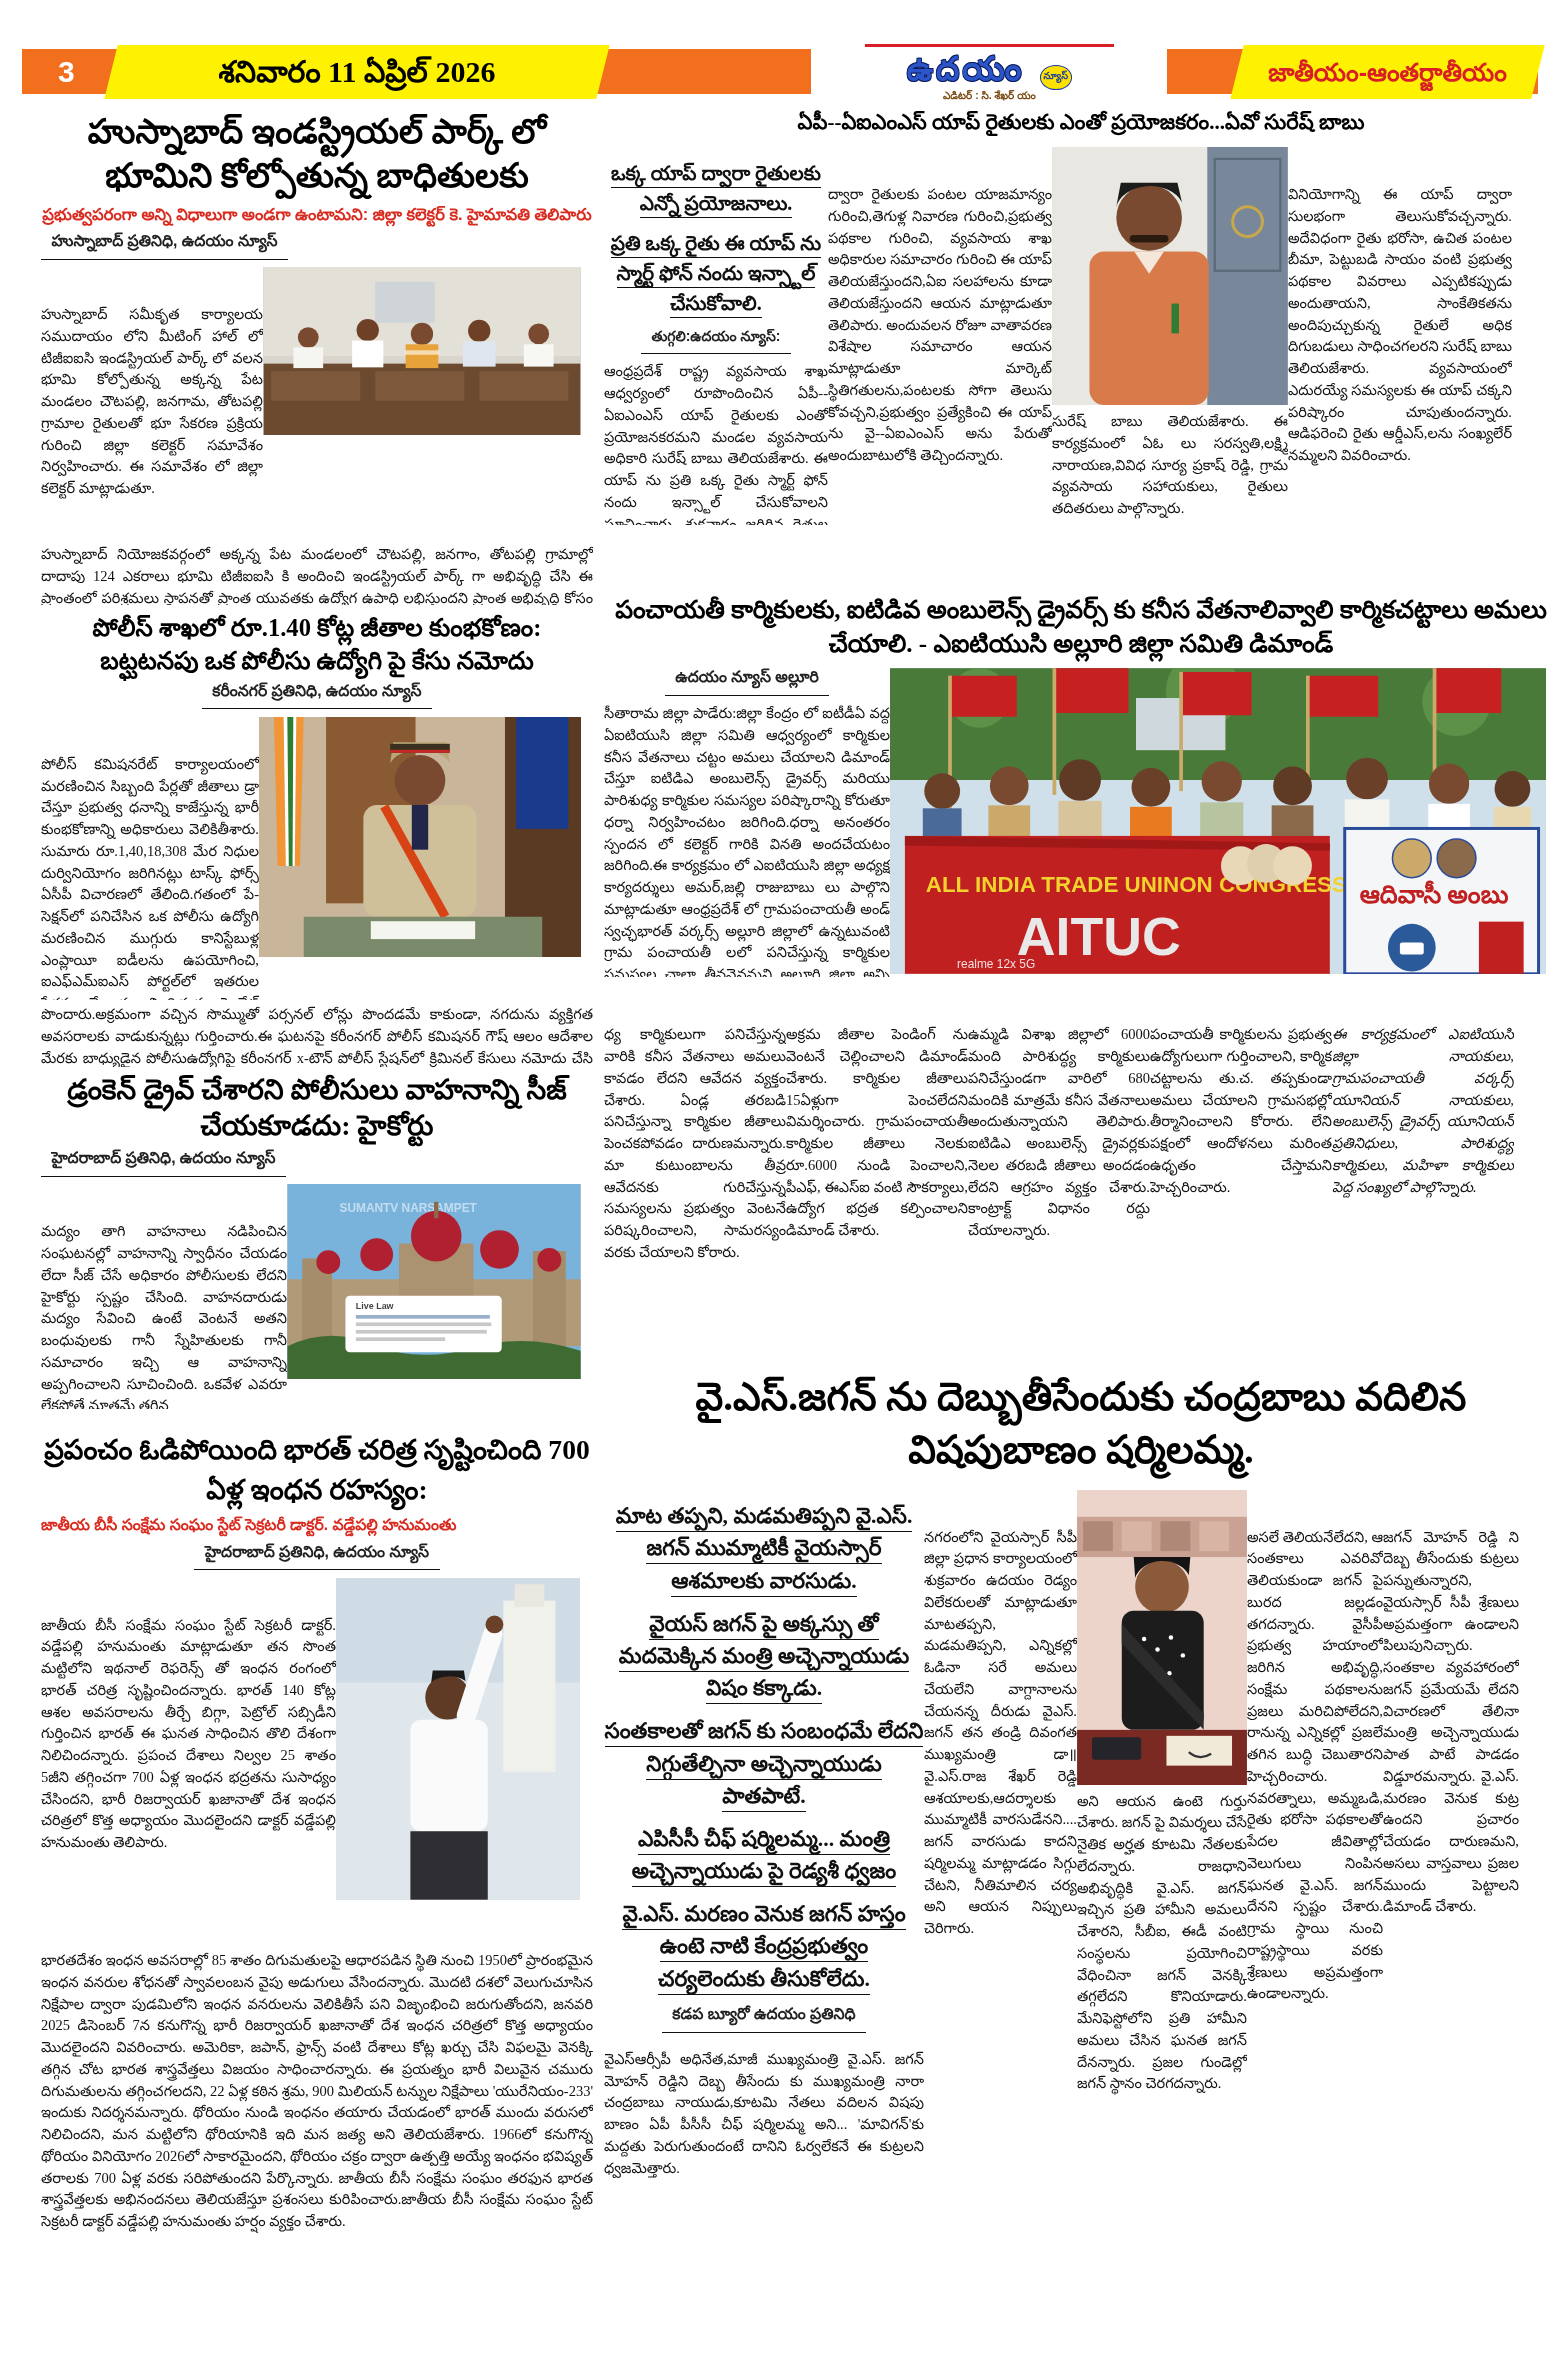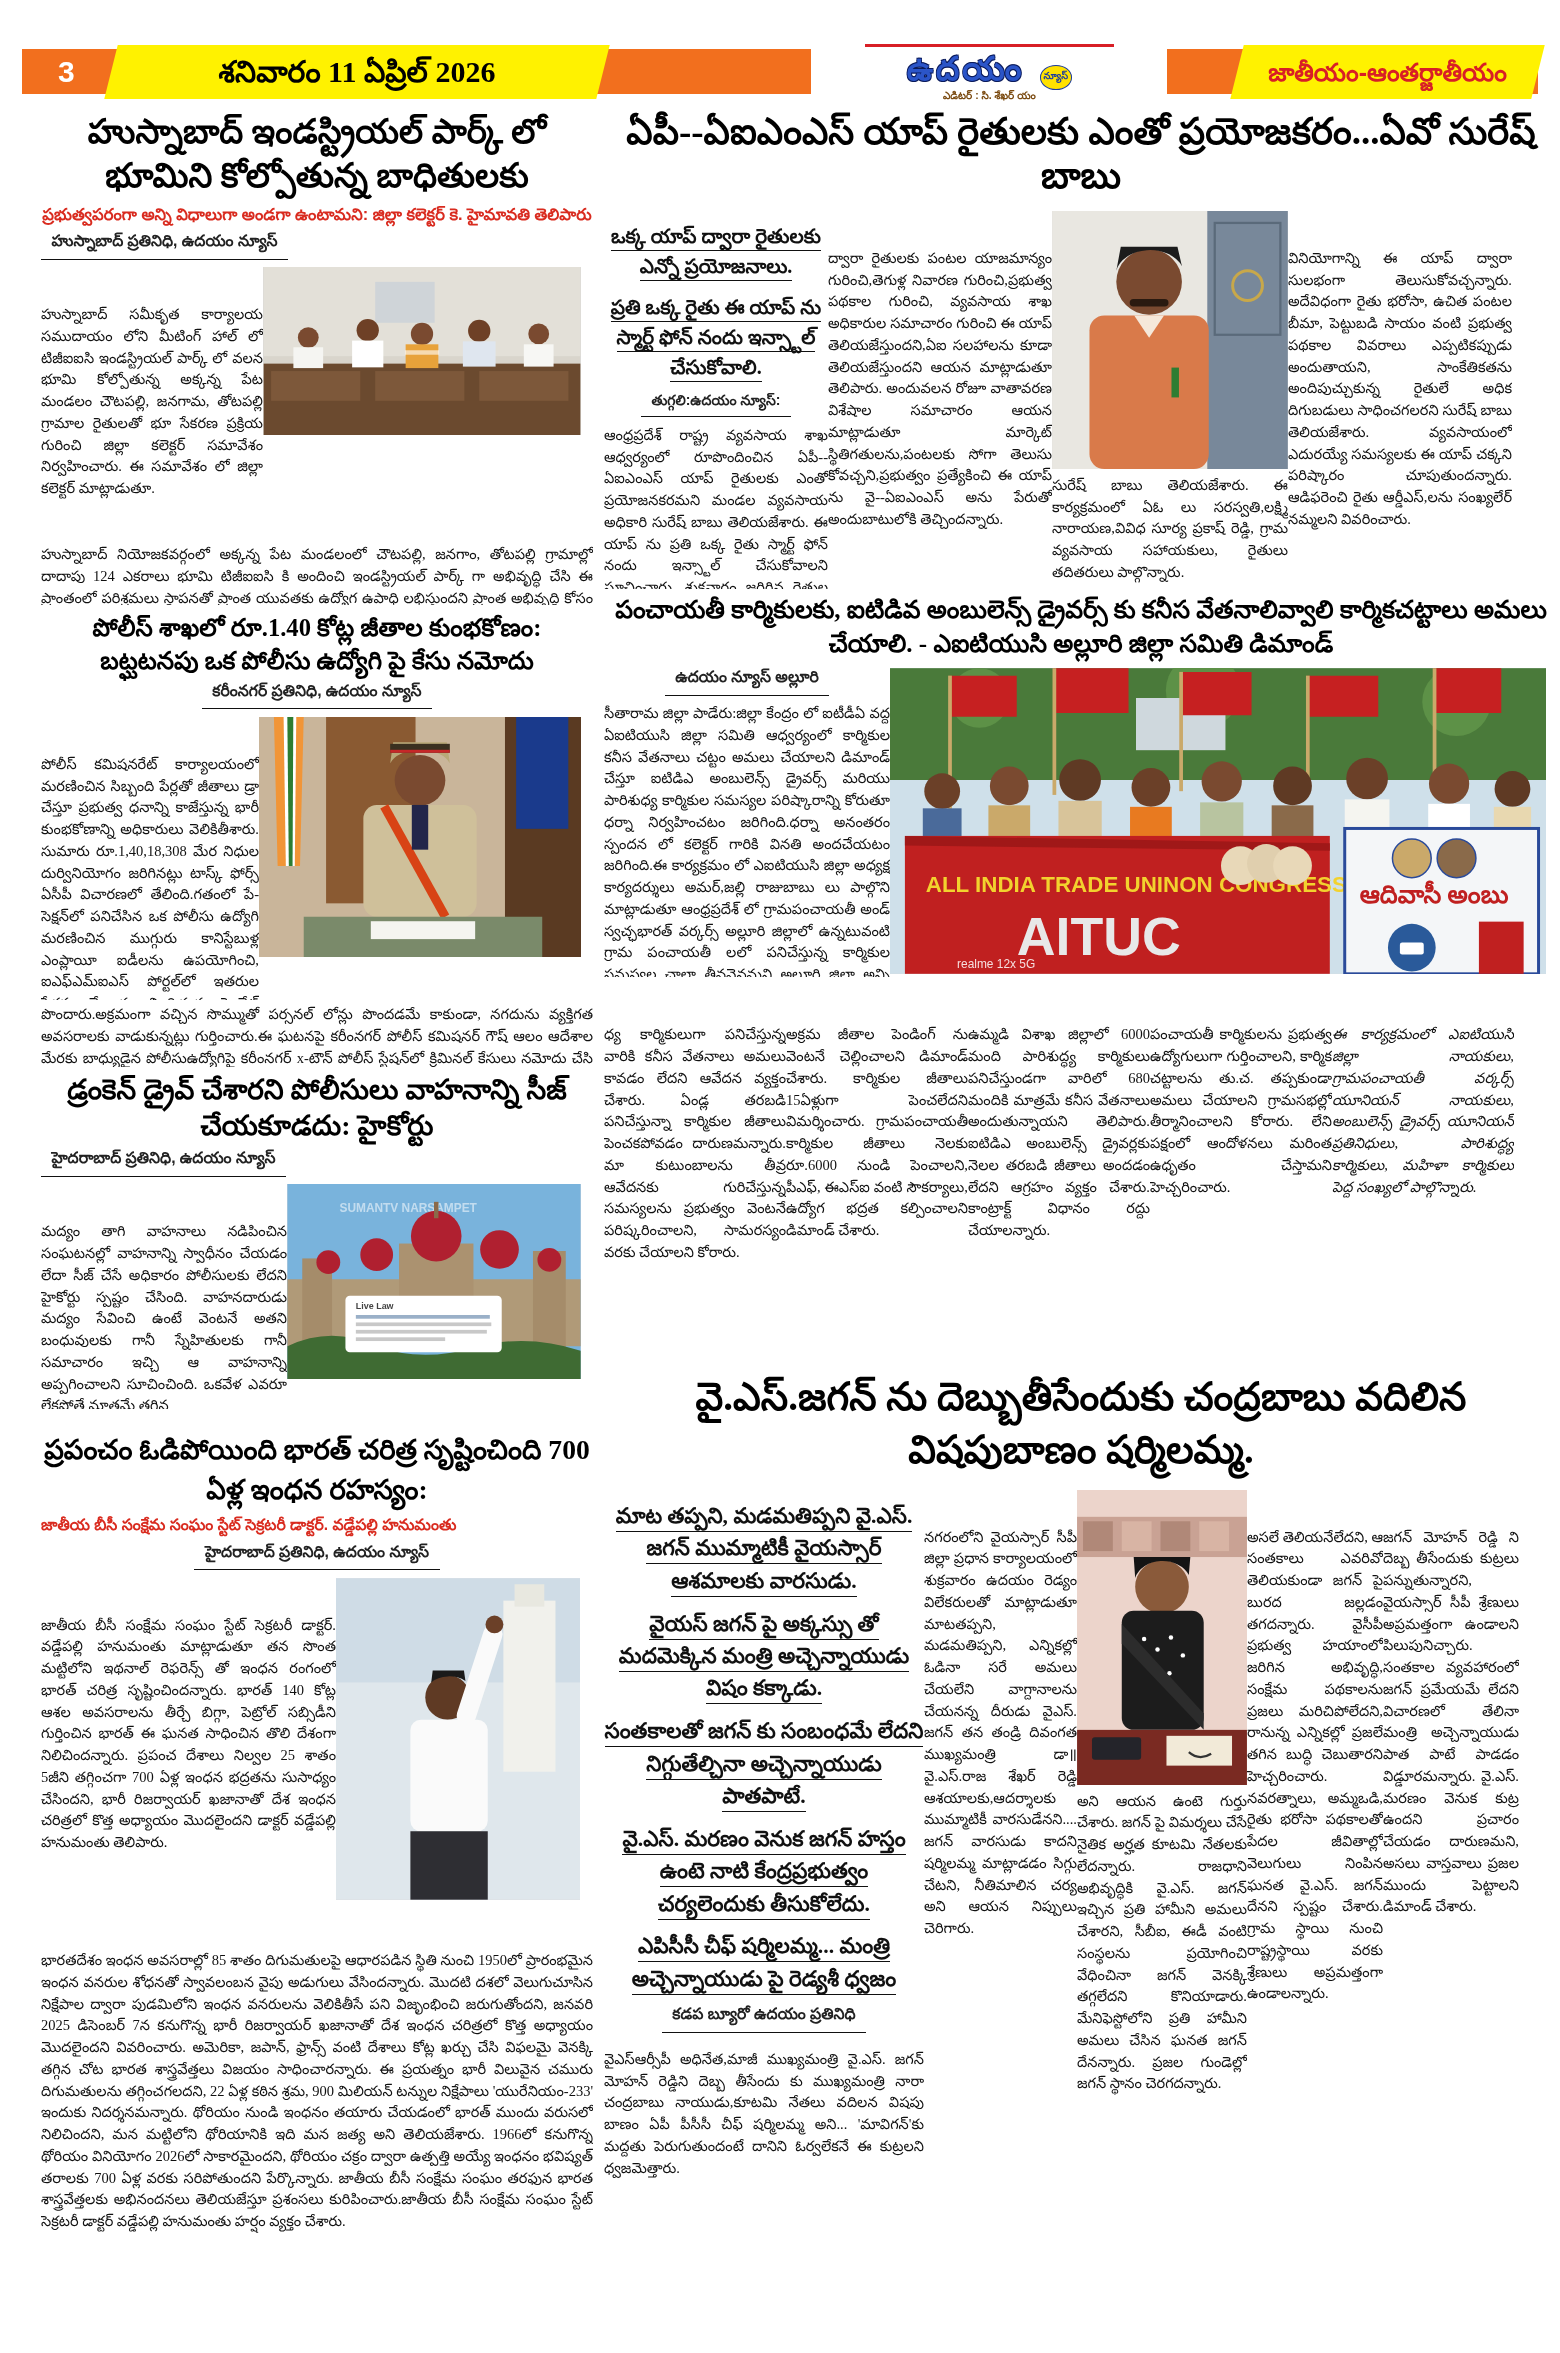--- a/index.html
+++ b/index.html
@@ -172,21 +172,21 @@
           <rect x="180" y="60" width="26" height="140" rx="12" fill="#fafafa" transform="rotate(18 193 130)"></rect>
           <circle cx="213" cy="62" r="12" fill="#6b4028"></circle>
           <rect x="100" y="340" width="104" height="92" fill="#2e2e33"></rect>
         </svg>
       </div>
     </div>
     <div class="body" style="height:417px;margin-top:7.5px;">భారతదేశం ఇంధన అవసరాల్లో 85 శాతం దిగుమతులపై ఆధారపడిన స్థితి నుంచి 1950లో ప్రారంభమైన ఇంధన వనరుల శోధనతో స్వావలంబన వైపు అడుగులు వేసిందన్నారు. మొదటి దశలో వెలుగుచూసిన నిక్షేపాల ద్వారా పుడమిలోని ఇంధన వనరులను వెలికితీసే పని విజృంభించి జరుగుతోందని, జనవరి 2025 డిసెంబర్ 7న కనుగొన్న భారీ రిజర్వాయర్ ఖజానాతో దేశ ఇంధన చరిత్రలో కొత్త అధ్యాయం మొదలైందని వివరించారు. అమెరికా, జపాన్, ఫ్రాన్స్ వంటి దేశాలు కోట్ల ఖర్చు చేసి విఫలమై వెనక్కి తగ్గిన చోట భారత శాస్త్రవేత్తలు విజయం సాధించారన్నారు. ఈ ప్రయత్నం భారీ విలువైన చమురు దిగుమతులను తగ్గించగలదని, 22 ఏళ్ల కఠిన శ్రమ, 900 మిలియన్ టన్నుల నిక్షేపాలు 'యురేనియం-233' ఇందుకు నిదర్శనమన్నారు. థోరియం నుండి ఇంధనం తయారు చేయడంలో భారత్ ముందు వరుసలో నిలిచిందని, మన మట్టిలోని థోరియానికి ఇది మన జత్య అని తెలియజేశారు. 1966లో కనుగొన్న థోరియం వినియోగం 2026లో సాకారమైందని, థోరియం చక్రం ద్వారా ఉత్పత్తి అయ్యే ఇంధనం భవిష్యత్ తరాలకు 700 ఏళ్ల వరకు సరిపోతుందని పేర్కొన్నారు. జాతీయ బీసీ సంక్షేమ సంఘం తరఫున భారత శాస్త్రవేత్తలకు అభినందనలు తెలియజేస్తూ ప్రశంసలు కురిపించారు.జాతీయ బీసీ సంక్షేమ సంఘం స్టేట్ సెక్రటరీ డాక్టర్ వడ్డేపల్లి హనుమంతు హర్షం వ్యక్తం చేశారు.</div>
   </section>
 
   <section class="article" style="left:604px;top:110px;width:954px;height:480px;">
-    <div class="hl" style="font-size:37px;line-height:1.2;">ఏపీ--ఏఐఎంఎస్ యాప్ రైతులకు ఎంతో ప్రయోజకరం...ఏవో సురేష్ బాబు</div>
+    <div class="hl" style="font-size:21px;line-height:1.2;">ఏపీ--ఏఐఎంఎస్ యాప్ రైతులకు ఎంతో ప్రయోజకరం...ఏవో సురేష్ బాబు</div>
     <div class="row" style="margin-top:12px;">
       <div class="col" style="width:224px;">
         <div class="usubwrap"><span class="usub">ఒక్క యాప్ ద్వారా రైతులకు ఎన్నో ప్రయోజనాలు.</span></div>
         <div class="usubwrap"><span class="usub">ప్రతి ఒక్క రైతు ఈ యాప్ ను స్మార్ట్ ఫోన్ నందు ఇన్స్టాల్ చేసుకోవాలి.</span></div>
         <div style="text-align:center;"><span class="byline" style="font-size:14px;">తుగ్గలి:ఉదయం న్యూస్:</span></div>
         <div class="body" style="height:164px;margin-top:7.5px;">ఆంధ్రప్రదేశ్ రాష్ట్ర వ్యవసాయ శాఖ ఆధ్వర్యంలో రూపొందించిన ఏపీ-- ఏఐఎంఎస్ యాప్ రైతులకు ఎంతో ప్రయోజనకరమని మండల వ్యవసాయ అధికారి సురేష్ బాబు తెలియజేశారు. ఈ యాప్ ను ప్రతి ఒక్క రైతు స్మార్ట్ ఫోన్ నందు ఇన్స్టాల్ చేసుకోవాలని సూచించారు. శుక్రవారం జరిగిన రైతుల అవగాహన సమావేశంలో ఆయన మాట్లాడుతూ ఈ యాప్ వలన కలిగే ప్రయోజనాలను తీసుకొని వచ్చిన మంచి వ్యవసాయ అధికార సూచనలను వివరించారు.</div>
       </div>
       <div class="col body" style="width:224px;height:417px;">ద్వారా రైతులకు పంటల యాజమాన్యం గురించి,తెగుళ్ల నివారణ గురించి,ప్రభుత్వ పథకాల గురించి, వ్యవసాయ శాఖ అధికారుల సమాచారం గురించి ఈ యాప్ తెలియజేస్తుందని,ఏఐ సలహాలను కూడా తెలియజేస్తుందని ఆయన మాట్లాడుతూ తెలిపారు. అందువలన రోజూ వాతావరణ విశేషాల సమాచారం ఆయన మాట్లాడుతూ మార్కెట్ స్థితిగతులను,పంటలకు సోగా తెలుసు కోవచ్చని,ప్రభుత్వం ప్రత్యేకించి ఈ యాప్ ను వై--ఏఐఎంఎస్ అను పేరుతో అందుబాటులోకి తెచ్చిందన్నారు.</div>
       <div class="col" style="width:236px;">
         <div class="photo" style="width:236px;height:258px;">
@@ -281,22 +281,22 @@
     </div>
   </section>
 
   <section class="article" style="left:604px;top:1371px;width:954px;height:953px;">
     <div class="hl" style="font-size:39px;line-height:1.35;">వై.ఎస్.జగన్ ను దెబ్బుతీసేందుకు చంద్రబాబు వదిలిన విషపుబాణం షర్మిలమ్మ.</div>
     <div class="row" style="margin-top:13.4px;">
       <div class="col" style="width:320px;">
         <div class="usubwrap"><span class="usub" style="font-size:21.6px;">మాట తప్పని, మడమతిప్పని వై.ఎస్. జగన్ ముమ్మాటికీ వైయస్సార్ ఆశమాలకు వారసుడు.</span></div>
         <div class="usubwrap"><span class="usub" style="font-size:21.6px;">వైయస్ జగన్ పై అక్కస్సు తో మదమెక్కిన మంత్రి అచ్చెన్నాయుడు విషం కక్కాడు.</span></div>
         <div class="usubwrap"><span class="usub" style="font-size:21.6px;">సంతకాలతో జగన్ కు సంబంధమే లేదని నిగ్గుతేల్చినా అచ్చెన్నాయుడు పాతపాటే.</span></div>
+        <div class="usubwrap"><span class="usub" style="font-size:21.6px;">ఎపిసీసీ చీఫ్ షర్మిలమ్మ... మంత్రి అచ్చెన్నాయుడు పై రెడ్యశీ ధ్వజం</span></div>
         <div class="usubwrap"><span class="usub" style="font-size:21.6px;">వై.ఎస్. మరణం వెనుక జగన్ హస్తం ఉంటె నాటి కేంద్రప్రభుత్వం చర్యలెందుకు తీసుకోలేదు.</span></div>
-        <div class="usubwrap"><span class="usub" style="font-size:21.6px;">ఎపిసీసీ చీఫ్ షర్మిలమ్మ... మంత్రి అచ్చెన్నాయుడు పై రెడ్యశీ ధ్వజం</span></div>
         <div style="text-align:center;margin-top:4.5px;"><span class="byline">కడప బ్యూరో ఉదయం ప్రతినిధి</span></div>
         <div class="body" style="height:157px;margin-top:16px;">వైఎస్ఆర్సీపీ అధినేత,మాజీ ముఖ్యమంత్రి వై.ఎస్. జగన్ మోహన్ రెడ్డిని దెబ్బ తీసేందు కు ముఖ్యమంత్రి నారా చంద్రబాబు నాయుడు,కూటమి నేతలు వదిలన విషపు బాణం ఏపీ పీసీసీ చీఫ్ షర్మిలమ్మ అని... 'మావిగన్'కు మద్దతు పెరుగుతుందంటే దానిని ఓర్వలేకనే ఈ కుట్రలని ధ్వజమెత్తారు.</div>
       </div>
       <div class="col body" style="width:153px;height:812px;">నగరంలోని వైయస్సార్ సీపీ జిల్లా ప్రధాన కార్యాలయంలో శుక్రవారం ఉదయం రెడ్యం విలేకరులతో మాట్లాడుతూ మాటతప్పని, మడమతిప్పని, ఎన్నికల్లో ఓడినా సరే అమలు చేయలేని వాగ్దానాలను చేయనన్న దీరుడు వైఎస్. జగన్ తన తండ్రి దివంగత ముఖ్యమంత్రి డా॥వై.ఎస్.రాజ శేఖర్ రెడ్డి ఆశయాలకు,ఆదర్శాలకు ముమ్మాటికీ వారసుడేనని.... జగన్ వారసుడు కాదని షర్మిలమ్మ మాట్లాడడం సిగ్గు చేటని, నీతిమాలిన చర్య అని ఆయన నిప్పులు చెరిగారు.</div>
       <div class="col" style="width:170px;">
         <div class="photo" style="width:170px;height:295px;">
           <svg width="170" height="295" viewBox="0 0 228 396">
             <rect width="228" height="396" fill="#ecd4cb"></rect>
             <rect x="0" y="36" width="228" height="54" fill="#c9a294"></rect>
             <rect x="8" y="42" width="40" height="40" fill="#b08878"></rect>

